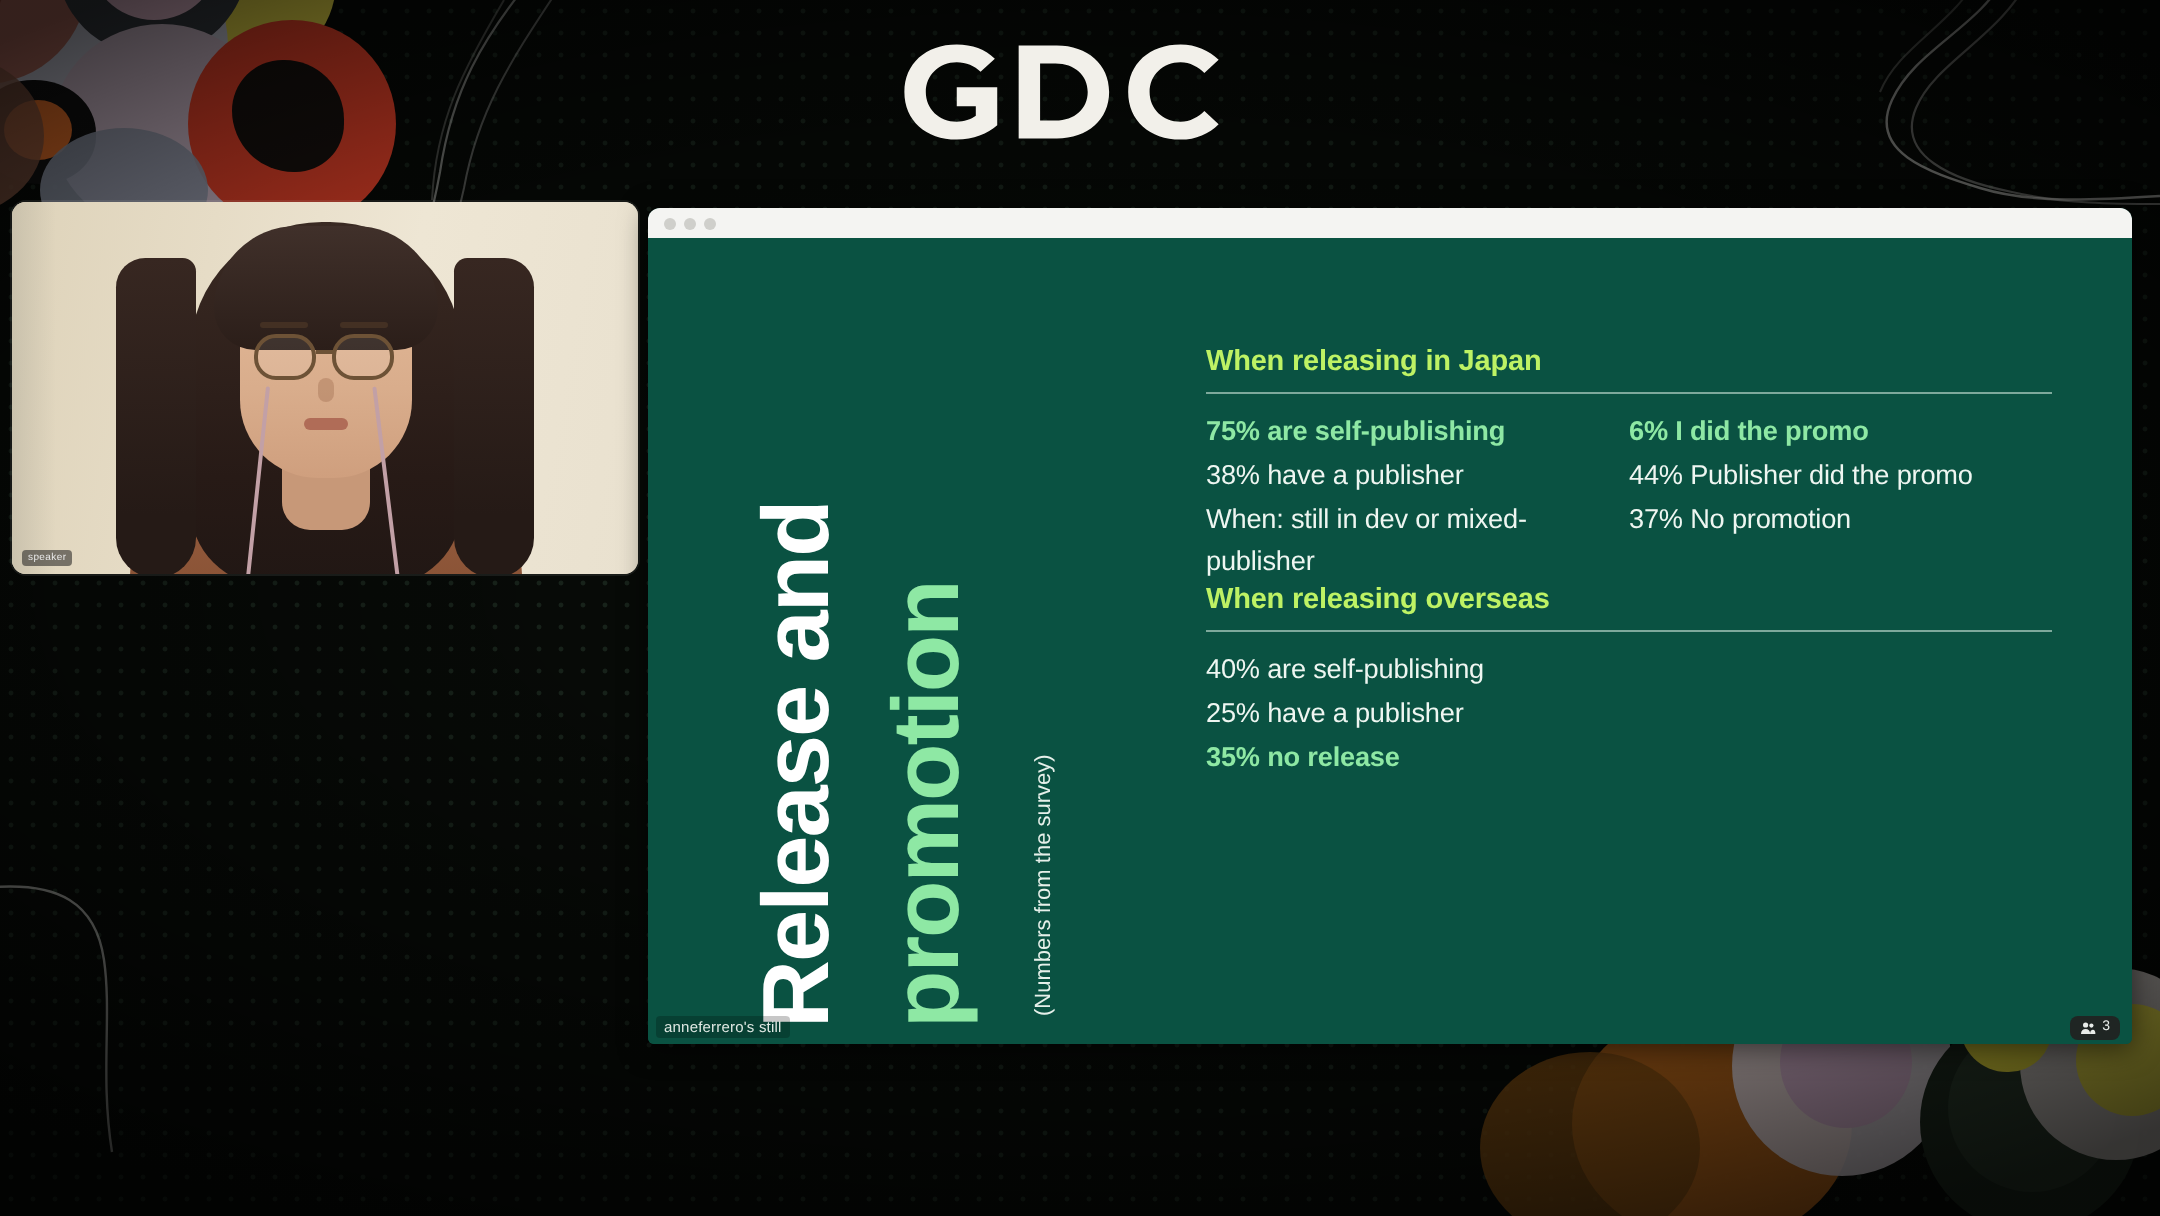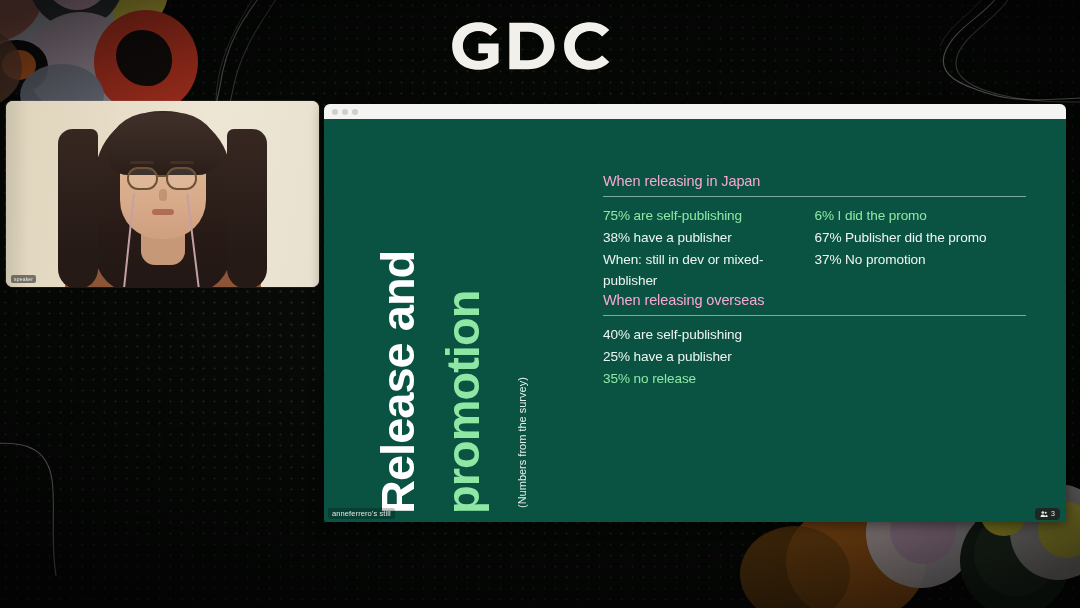--- a/index.html
+++ b/index.html
@@ -141,30 +141,30 @@
   }
   #title-line1 { left:63px; font-size:47px; color:#ffffff; }
   #title-line2 { left:128px; font-size:47px; color:#8ee8a4; }
   #title-sub   { left:170px; bottom:14px; font-size:11px; color:#e6f0ea; font-weight:normal; letter-spacing:0; }
 
   
   #slide-body {
     position:absolute; left:279px; right:40px; top:54px;
   }
   .sec-head {
-    font-size:14.5px; font-weight:normal; color:#f9a8d4; letter-spacing:-.1px;
+    font-size:14.5px; font-weight:bold; color:#bef264; letter-spacing:-.1px;
     margin-bottom:7px;
   }
   .sec-rule { height:1px; background:rgba(223,240,232,.55); margin-bottom:8px; }
   .sec-cols { display:flex; }
   .sec-cols .col { width:50%; padding-right:8px; }
   .row {
     font-size:13.6px; color:#eef6f1; line-height:1.6; letter-spacing:-.1px;
   }
-  .row.hl { color:#8ee8a4; font-weight:normal; }
+  .row.hl { color:#8ee8a4; font-weight:bold; }
   #sec2 { }
 
   
   #share-footer {
     position:absolute; left:0; right:0; bottom:0; height:17px;
     display:flex; align-items:center; justify-content:space-between;
     padding:0 6px 0 4px;
   }
   #share-label {
     font-size:7.5px; color:#dfe8e3; background:rgba(0,0,0,.22);
@@ -284,21 +284,21 @@
         <div class="sec-rule"></div>
         <div class="sec-cols">
           <div class="col">
             <div class="row hl">75% are self-publishing</div>
             <div class="row">38% have a publisher</div>
             <div class="row">When: still in dev or mixed-</div>
             <div class="row">publisher</div>
           </div>
           <div class="col">
             <div class="row hl">6% I did the promo</div>
-            <div class="row">67% Publisher did the promo</div>
+            <div class="row">44% Publisher did the promo</div>
             <div class="row">37% No promotion</div>
           </div>
         </div>
       </div>
 
       <div id="sec2">
         <div class="sec-head">When releasing overseas</div>
         <div class="sec-rule"></div>
         <div class="sec-cols">
           <div class="col">

